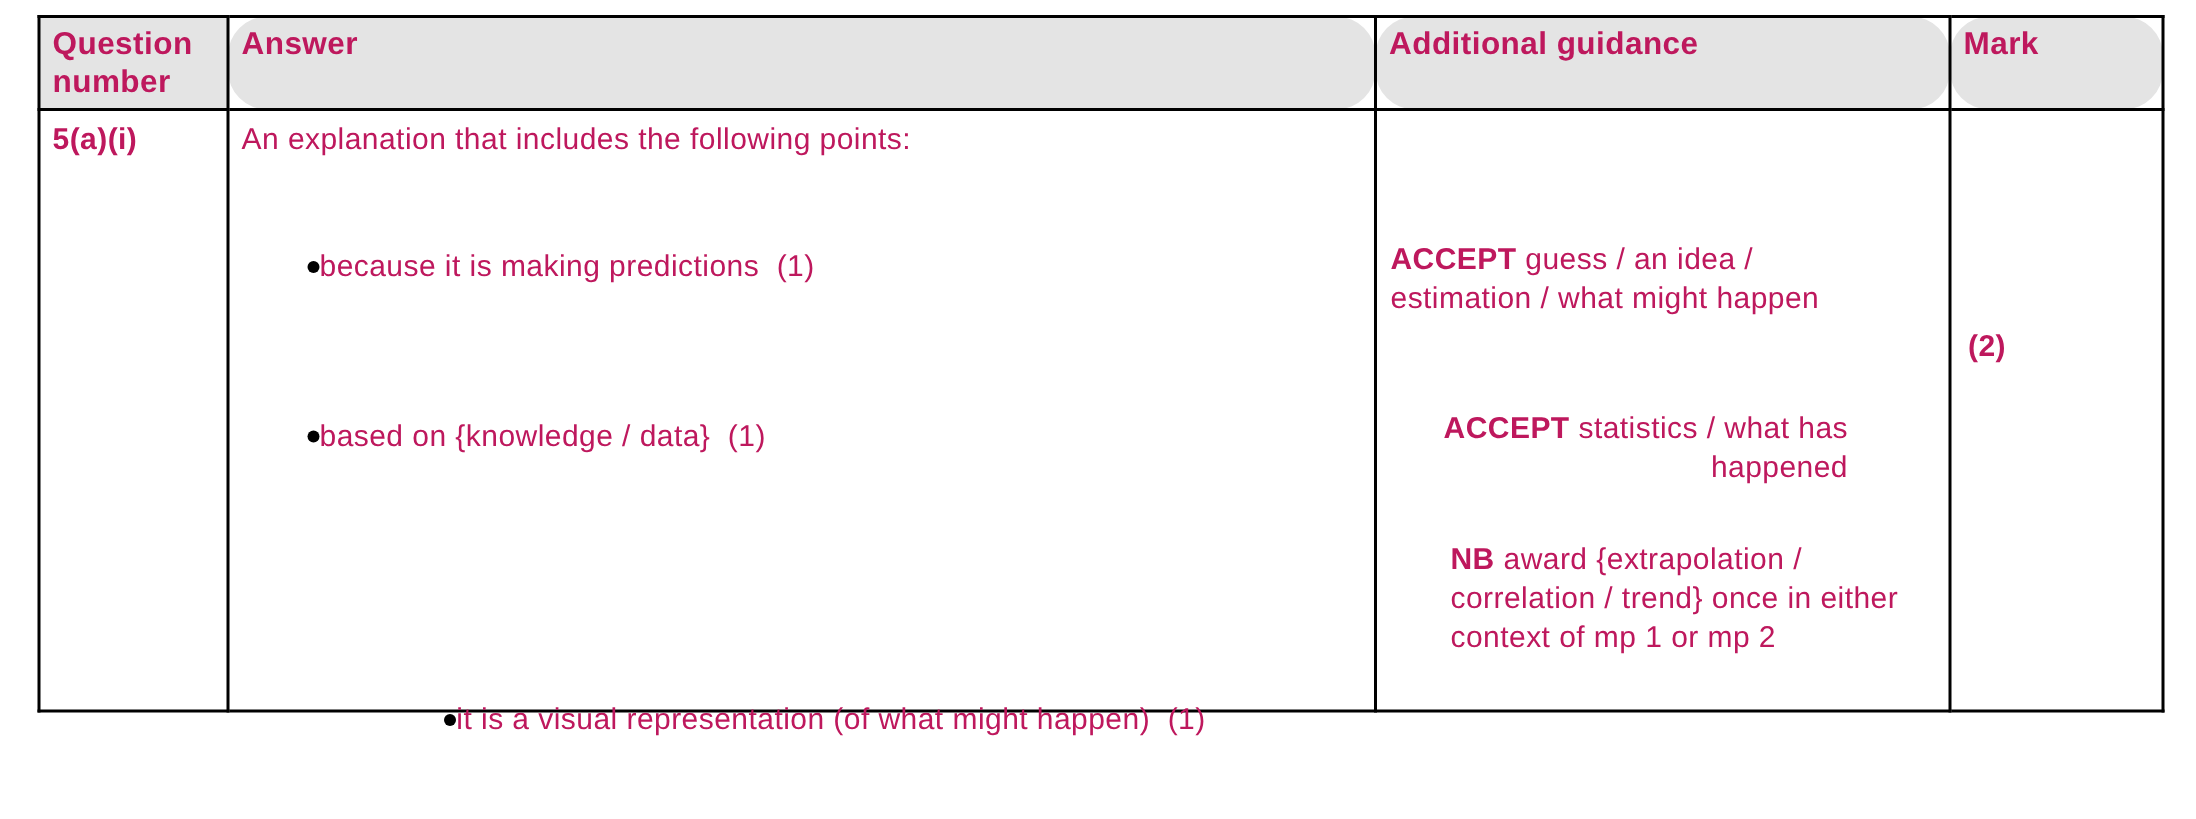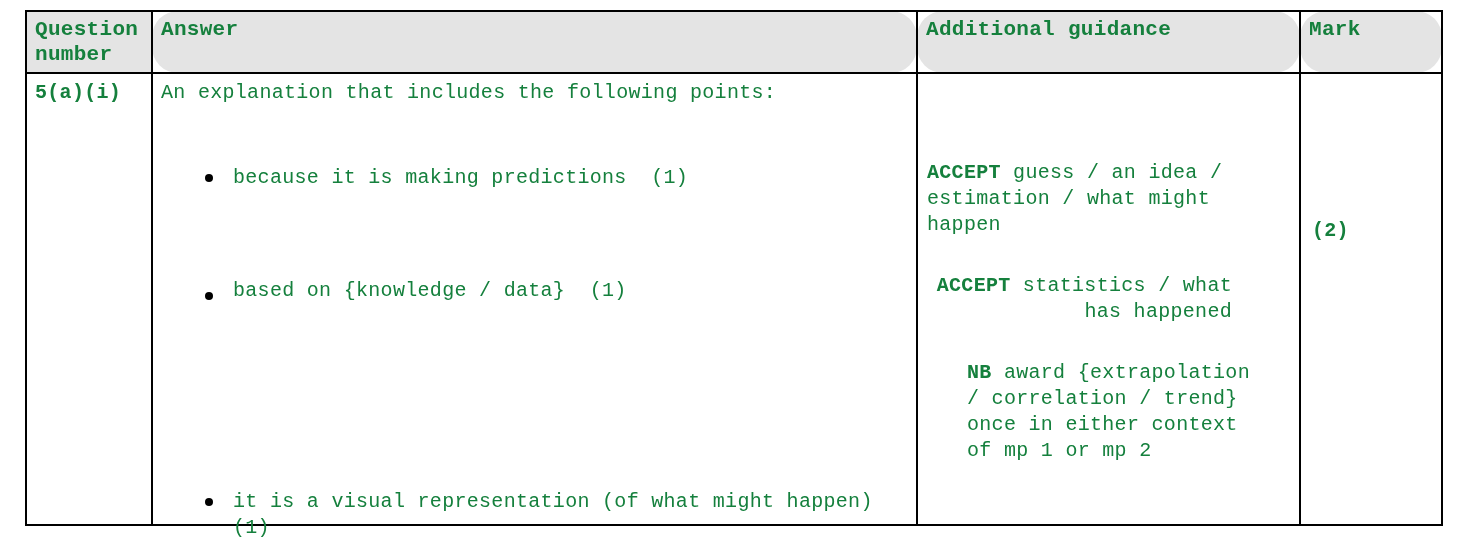--- a/index.html
+++ b/index.html
@@ -10,56 +10,55 @@
     overflow: hidden;
   }
   .page { position: relative; width: 1464px; height: 546px; background: #fff; }
 
   table.ms-table {
     position: absolute;
     left: 25px; top: 10px;
     width: 1416px;
     border-collapse: collapse;
     table-layout: fixed;
-    color: #15803d;
-    font-family: Liberation Mono, monospace;
+    color: #be185d;
   }
   .ms-table th, .ms-table td {
     border: 2px solid #000;
     vertical-align: top;
     font-size: 20px;
     line-height: 26px;
     letter-spacing: 0.3px;
     white-space: pre-wrap;
   }
   .ms-table thead tr { height: 56px; }
-  .ms-table tbody tr { height: 452px; }
+  .ms-table tbody tr { height: 401px; }
 
   .ms-table th {
     background: #e4e4e4;
     text-align: left;
     font-weight: bold;
     font-size: 21px;
     line-height: 25px;
     padding: 5px 8px;
   }
   .ms-table th.mid { border-left-color: #696969; border-radius: 26px; }
 
   td { position: relative; padding-left: 44px; }
 
   .cell-qnum { font-weight: bold; padding: 6px 8px; }
 
   .answer-intro { position: absolute; top: 6px; left: 8px; width: 740px; }
 
   .bullet { position: absolute; left: 52px; display: flex; align-items: flex-start; width: 690px; }
   .bullet.b1 { top: 91px; }
-  .bullet.b2 { top: 204px; align-items: center; }
-  .bullet.b3 { top: 415px; }
+  .bullet.b2 { top: 204px; }
+  .bullet.b3 { top: 393px; justify-content: center; }
   .dot { flex: 0 0 auto; width: 8px; height: 8px; border-radius: 50%; background: #000; margin-top: 9px; }
-  .btxt { margin-left: 20px; }
+  .btxt { }
 
   .g { position: absolute; left: 9px; width: 305px; }
   .g .lead { font-weight: bold; }
   .g.g1 { top: 86px; }
   .g.g2 { top: 199px; text-align: right; }
   .g.g3 { top: 286px; margin-left: 40px; }
 
   .mark-value { position: absolute; top: 144px; left: 11px; font-weight: bold; }
 </style>
 </head>

